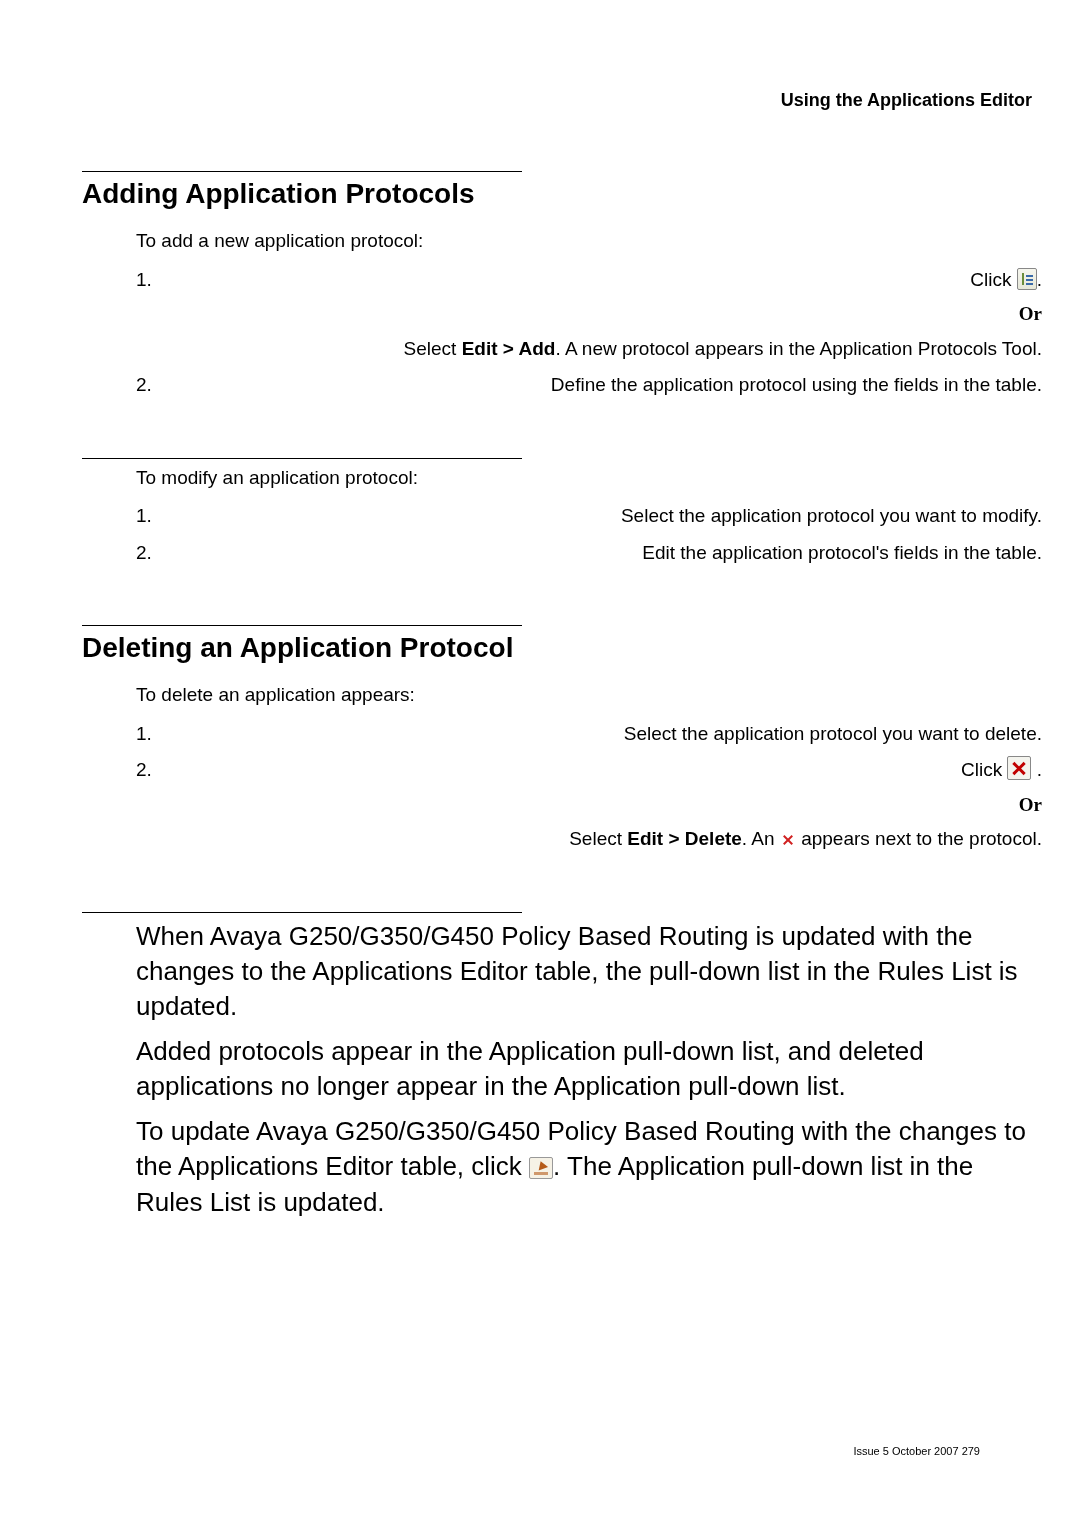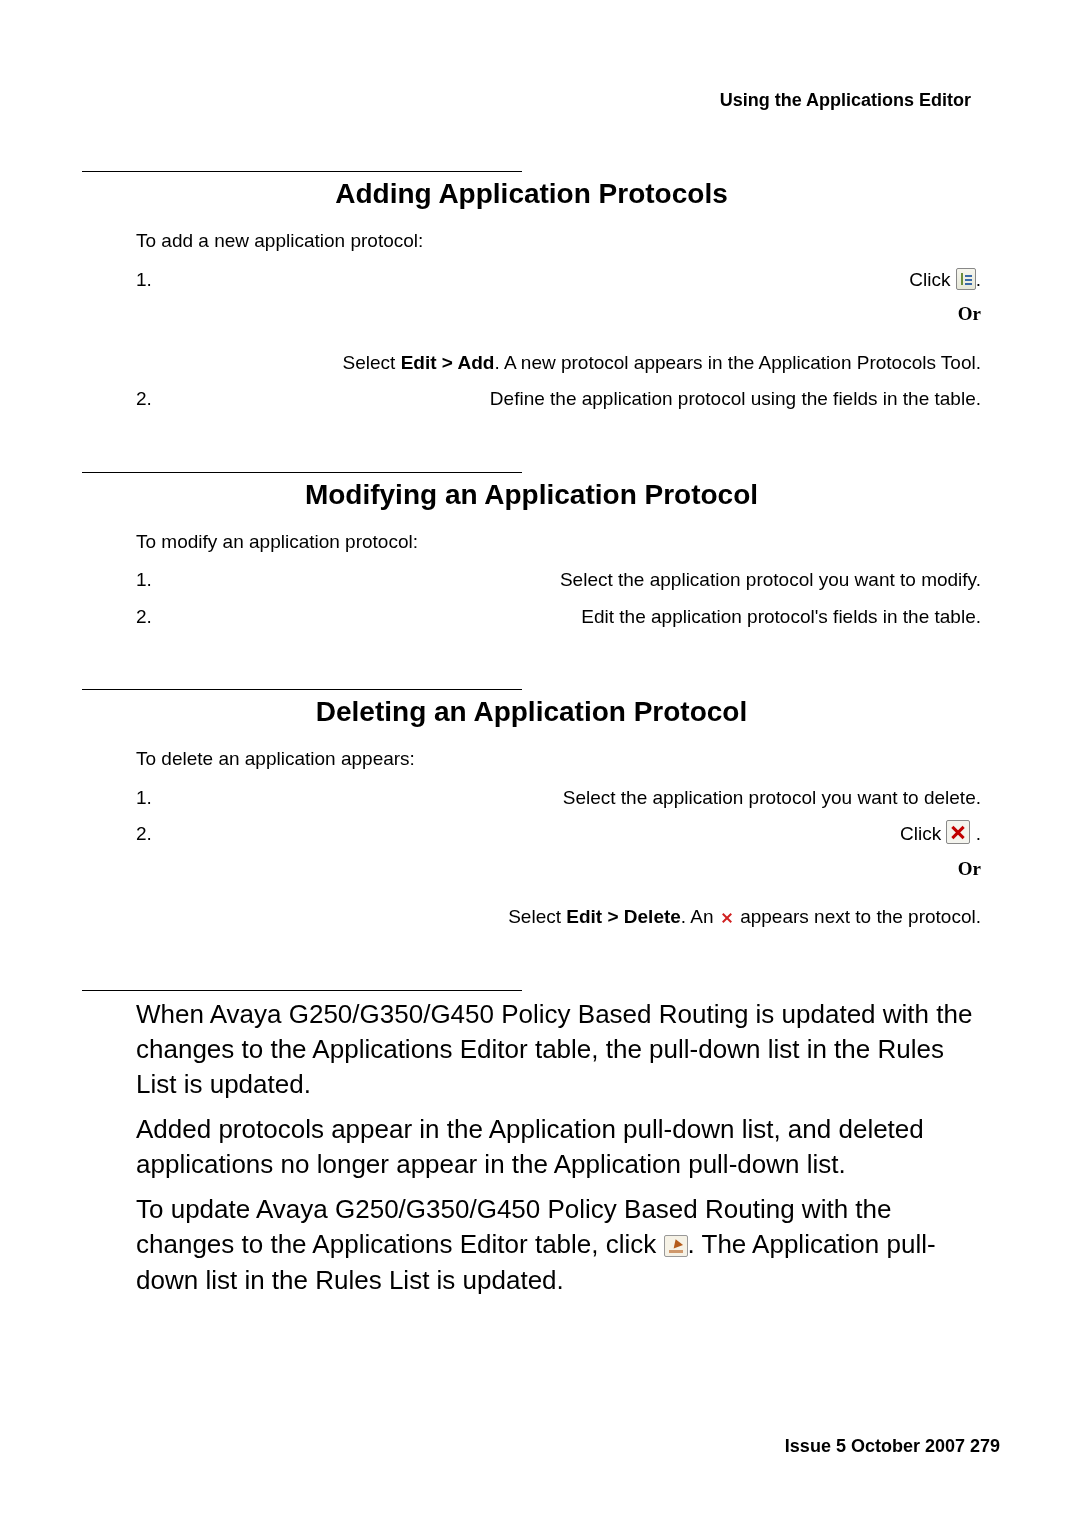--- a/index.html
+++ b/index.html
@@ -5,21 +5,21 @@
   html, body {
     margin: 0;
     padding: 0;
     background: #ffffff;
     width: 1080px;
     height: 1527px;
     font-family: Arial, Helvetica, sans-serif;
     color: #000000;
   }
   .page {
-    padding: 90px 99px 60px 82px;
+    padding: 90px 38px 60px 82px;
     box-sizing: border-box;
     width: 1080px;
     height: 1527px;
     position: relative;
   }
   .header-right {
     text-align: right;
     font-weight: bold;
     font-size: 18px;
     margin-bottom: 60px;
@@ -28,21 +28,20 @@
   .section-rule {
     border: 0;
     border-top: 1.5px solid #000000;
     width: 440px;
     margin: 0 0 6px 0;
   }
   h2.section-heading {
     font-size: 28px;
     font-weight: bold;
     margin: 0 0 18px 0;
-    text-align: center;
   }
   .lead {
     font-size: 19px;
     margin: 0 0 12px 54px;
     line-height: 1.35;
   }
   .body-text {
     font-size: 26px;
     margin: 0 0 10px 54px;
     line-height: 1.35;
@@ -68,21 +67,21 @@
     left: 0;
   }
   .or {
     font-weight: bold;
     margin: 6px 0 6px 24px;
     display: block;
     font-family: Liberation Serif, serif;
   }
   .sub {
     display: block;
-    margin: 20px 0 0 24px;
+    margin: 6px 0 0 24px;
   }
   .bold {
     font-weight: bold;
   }
   .section-gap {
     height: 48px;
   }
   .icon {
     display: inline-block;
     vertical-align: -4px;
@@ -171,23 +170,23 @@
     content: "";
     position: absolute;
     left: 4px; right: 4px; bottom: 3px;
     height: 3px;
     background: #b55b1a;
     opacity: 0.6;
   }
   .footer {
     position: absolute;
     bottom: 70px;
-    right: 80px;
-    font-size: 18px;
-    font-weight: bold;
+    right: 100px;
+    font-size: 11px;
+    font-weight: normal;
   }
 </style>
 </head>
 <body>
 
 <div class="page">
 
   <div class="header-right">Using the Applications Editor</div>
 
   <hr class="section-rule">
@@ -200,21 +199,20 @@
       <span class="sub">
         <span>Select </span><span class="bold">Edit &gt; Add</span><span>. A new protocol appears in the Application Protocols Tool.</span>
       </span>
     </li>
     <li>Define the application protocol using the fields in the table.</li>
   </ol>
 
   <div class="section-gap"></div>
 
   <hr class="section-rule">
-  <h2 class="section-heading">Modifying an Application Protocol</h2>
   <p class="lead">To modify an application protocol:</p>
   <ol class="steps">
     <li>Select the application protocol you want to modify.</li>
     <li>Edit the application protocol's fields in the table.</li>
   </ol>
 
   <div class="section-gap"></div>
 
   <hr class="section-rule">
   <h2 class="section-heading">Deleting an Application Protocol</h2>

